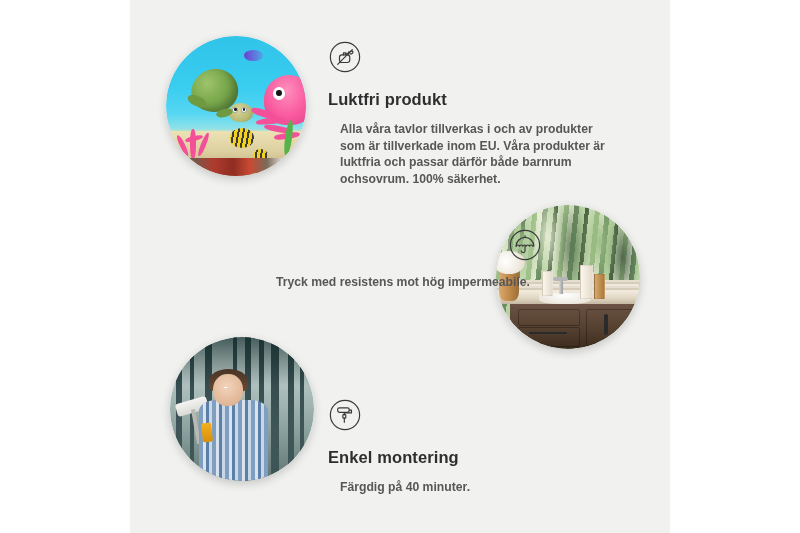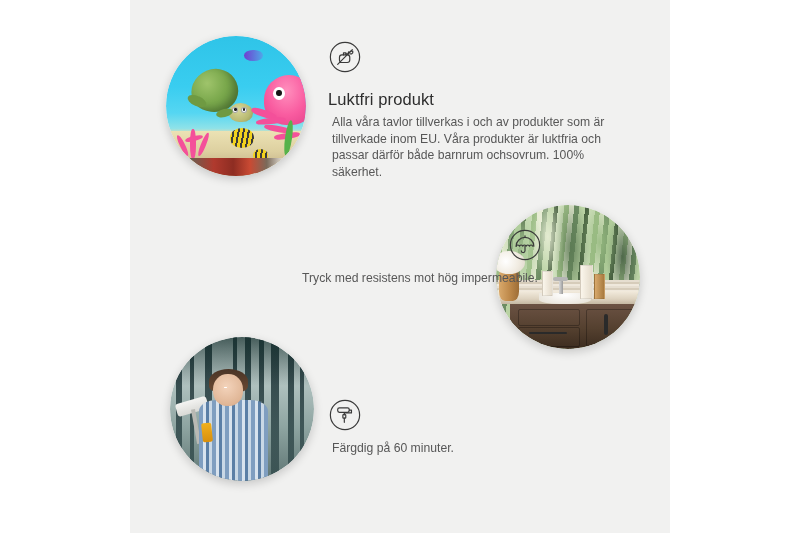--- a/index.html
+++ b/index.html
@@ -279,29 +279,30 @@
     background: linear-gradient(to bottom,#f2b01b,#d88f0d);
     border-radius:2px; transform: rotate(-6deg);
   }
 
   
   .feature { position: absolute; }
   .feature .icon-wrap { margin-bottom: 8px; }
   .f-title {
     margin: 16px 0 5px 0;
     font-size: 16.5px;
-    font-weight: normal;
+    font-weight: bold;
     color: #2e2e2e;
     letter-spacing: .1px;
   }
   .f-body {
-    margin: 4px;
+    margin: 12px;
     font-size: 12.2px;
     line-height: 16.5px;
     color: #575757;
+    font-weight: bold;
   }
 
   #feature-odour { left: 198px; top: 40px; width: 300px; text-align: left; }
   #feature-water { left: 80px;  top: 228px; width: 332px; text-align: right; }
   #feature-mount { left: 198px; top: 398px; width: 300px; text-align: left; }
 
   .icon-circle {
     display: inline-block;
     width: 34px; height: 34px;
     vertical-align: middle;
@@ -443,17 +444,18 @@
           <svg viewBox="0 0 40 40" fill="none" stroke="#3a3a3a" stroke-width="1.4" stroke-linecap="round" stroke-linejoin="round">
             <circle cx="20" cy="20" r="17.2"></circle>
             <rect x="11.4" y="11.6" width="13.6" height="5.2" rx="2.0"></rect>
             <path d="M25.0 14.2h2.6v3.4h-8.4"></path>
             <path d="M19.2 17.6v2.0"></path>
             <rect x="17.5" y="19.6" width="3.4" height="4.0" rx="0.8"></rect>
             <path d="M19.2 23.6v5.0"></path>
           </svg>
         </span>
       </div>
-      <p class="f-body">Färgdig på 60 minuter.</p>
+      <p class="f-title">Enkel montering</p>
+      <p class="f-body">Färgdig på 40 minuter.</p>
     </div>
 
   </div>
 </div>
 
 </body></html>

